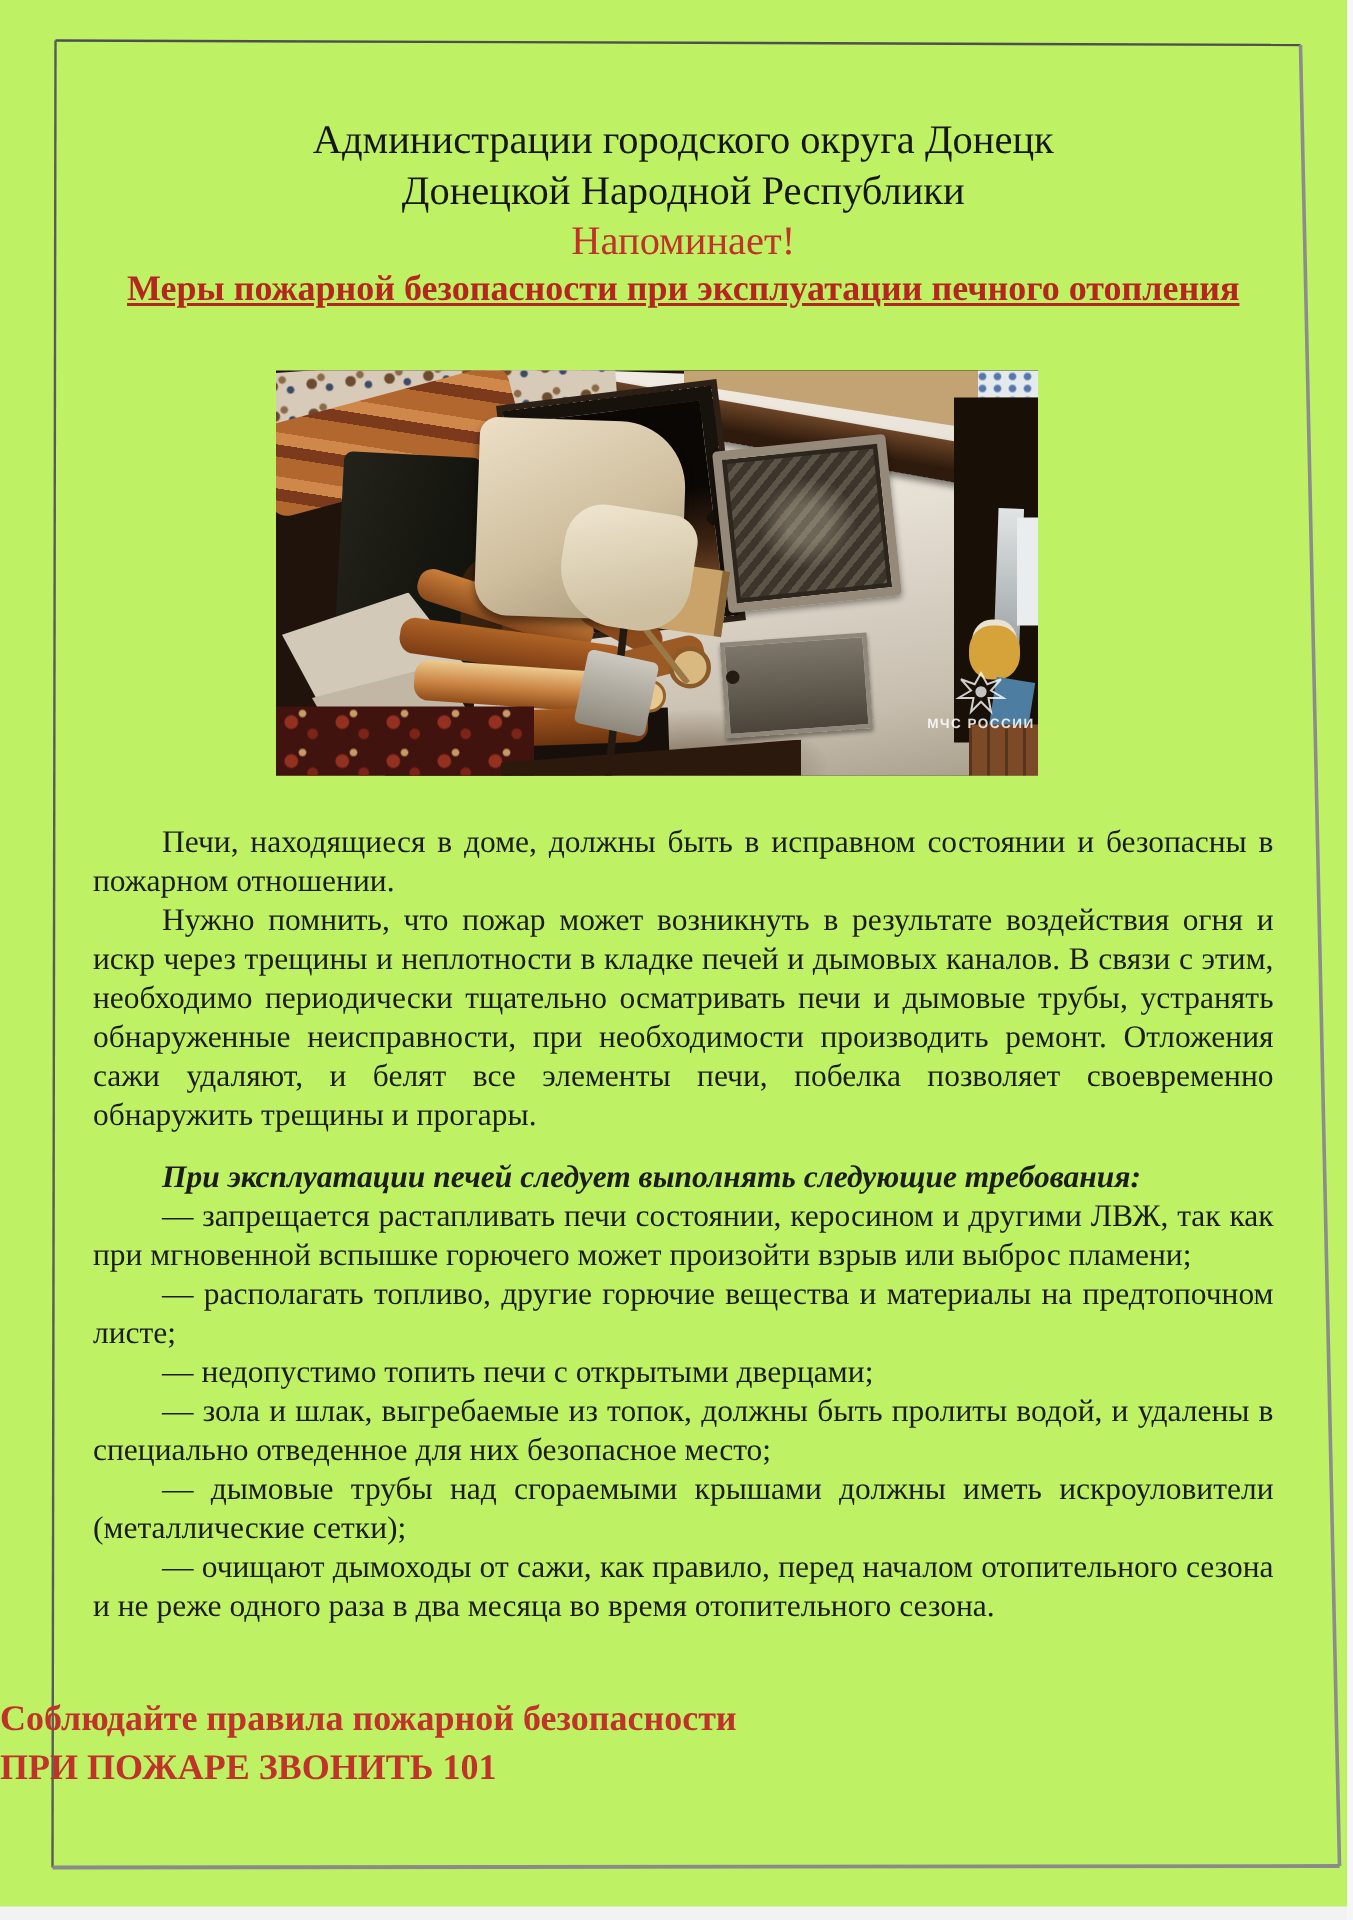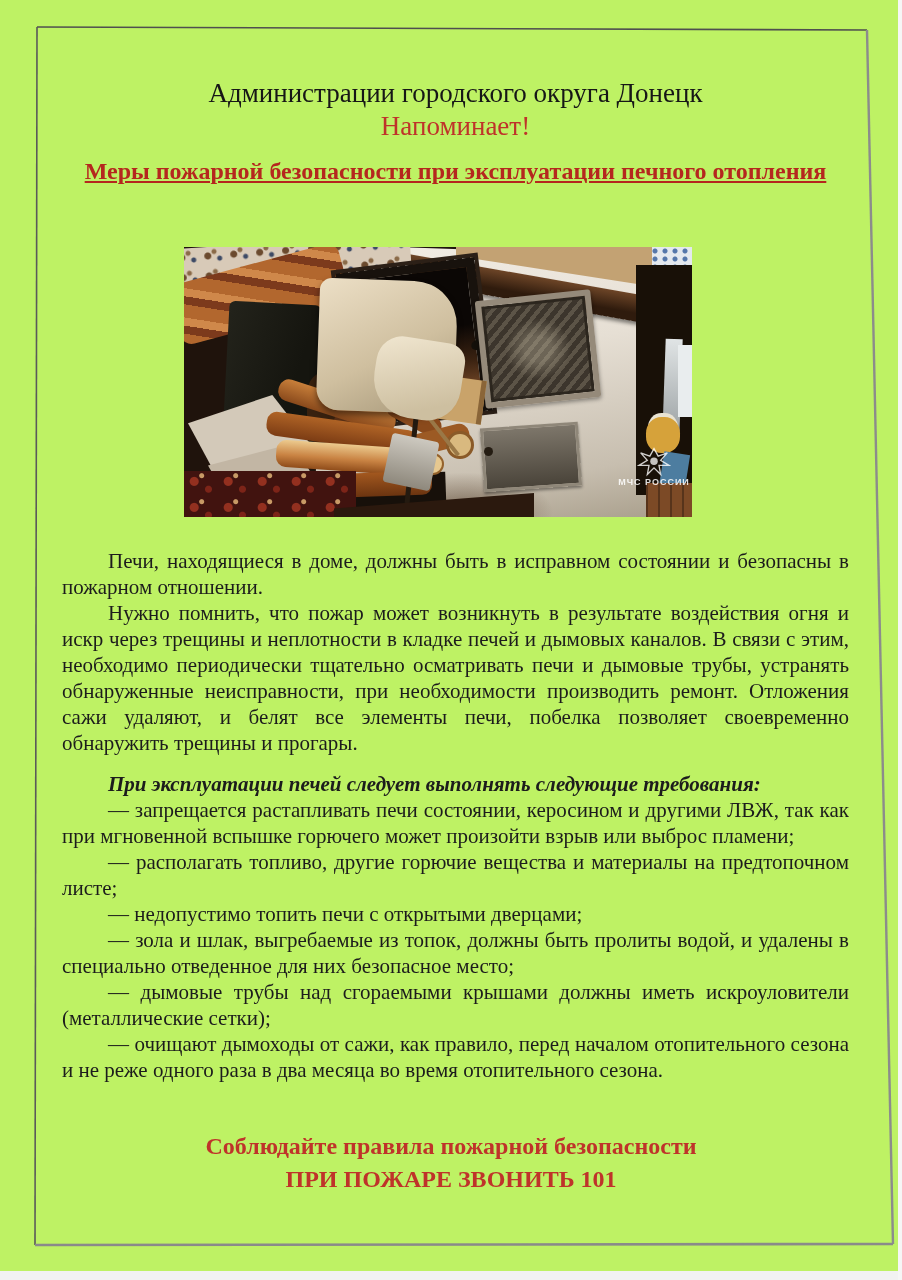--- a/index.html
+++ b/index.html
@@ -8,21 +8,21 @@
   .edge-bottom{position:absolute;left:0;top:1271px;width:902px;height:9px;background:#f2f2f2;}
   .edge-right{position:absolute;left:898px;top:0;width:4px;height:1280px;background:#f6f6f6;}
   .frame-svg{position:absolute;left:0;top:0;pointer-events:none;}
 
   
   .header{position:absolute;left:62px;top:76px;width:787px;text-align:center;}
   .org1,.org2{font-size:27px;line-height:34px;color:#161616;}
   .org3{font-size:30px;line-height:33px;letter-spacing:.5px;color:#161616;}
   .reminder{font-size:27px;line-height:31px;color:#bf332a;margin-top:1px;}
   .doc-title{font-size:24px;line-height:27px;font-weight:bold;color:#b5271e;
-             text-decoration:underline;margin-top:16px;}
+             text-decoration:underline;margin-top:4px;}
 
   
   .photo{position:absolute;left:184px;top:247px;width:508px;height:270px;overflow:hidden;
          background:#1f130c;}
   .photo *{position:absolute;}
   .ph-bedding{left:-8px;top:-6px;width:235px;height:44px;transform:rotate(-4deg);
     background-color:#d8cab8;
     background-image:radial-gradient(circle at 25% 45%,#6b4a2e 0 3px,transparent 4px),
       radial-gradient(circle at 70% 60%,#3d4a66 0 2px,transparent 3px),
       radial-gradient(circle at 50% 25%,#8a6a48 0 2px,transparent 3px);
@@ -109,39 +109,40 @@
   .ph-mark-text{position:static;display:block;font-family:"Liberation Sans",sans-serif;
     font-size:9px;font-weight:bold;letter-spacing:1px;color:rgba(255,255,255,.85);}
 
   
   .bodytext{position:absolute;left:62px;top:548px;width:787px;font-size:21px;line-height:26px;
     text-align:justify;color:#1c1c1c;}
   .bodytext p{margin:0;text-indent:46px;}
   .req-head{margin-top:15px !important;font-weight:bold;font-style:italic;}
 
   
-  .footer{position:absolute;left:0;top:1130px;width:902px;text-align:center;
+  .footer{position:absolute;left:0;top:1130px;width:902px;
     font-weight:bold;color:#bf332a;font-size:24px;line-height:33px;}
 </style>
 </head>
 <body>
 
 <div class="canvas">
 
   <svg class="frame-svg" width="902" height="1280">
     <line x1="37" y1="27" x2="867" y2="30" stroke="#4f4f4f" stroke-width="1.6"></line>
     <line x1="37" y1="27" x2="35" y2="1245" stroke="#5a5a5a" stroke-width="1.6"></line>
     <line x1="867" y1="30" x2="893" y2="1244" stroke="#8c8c8c" stroke-width="2.4"></line>
     <line x1="35" y1="1245" x2="893" y2="1244" stroke="#8a8a8a" stroke-width="2.6"></line>
   </svg>
   <div class="edge-bottom"></div>
   <div class="edge-right"></div>
 
   <div class="header">
     <div class="org1">Администрации городского округа Донецк</div>
+    <div class="org2">Донецкой Народной Республики</div>
     <div class="reminder">Напоминает!</div>
     <div class="doc-title">Меры пожарной безопасности при эксплуатации печного отопления</div>
   </div>
 
   <div class="photo">
     <div class="ph-stove"></div>
     <div class="ph-stove-smudge"></div>
     <div class="ph-topwall"></div>
     <div class="ph-cloth"></div>
     <div class="ph-shelf"></div>

